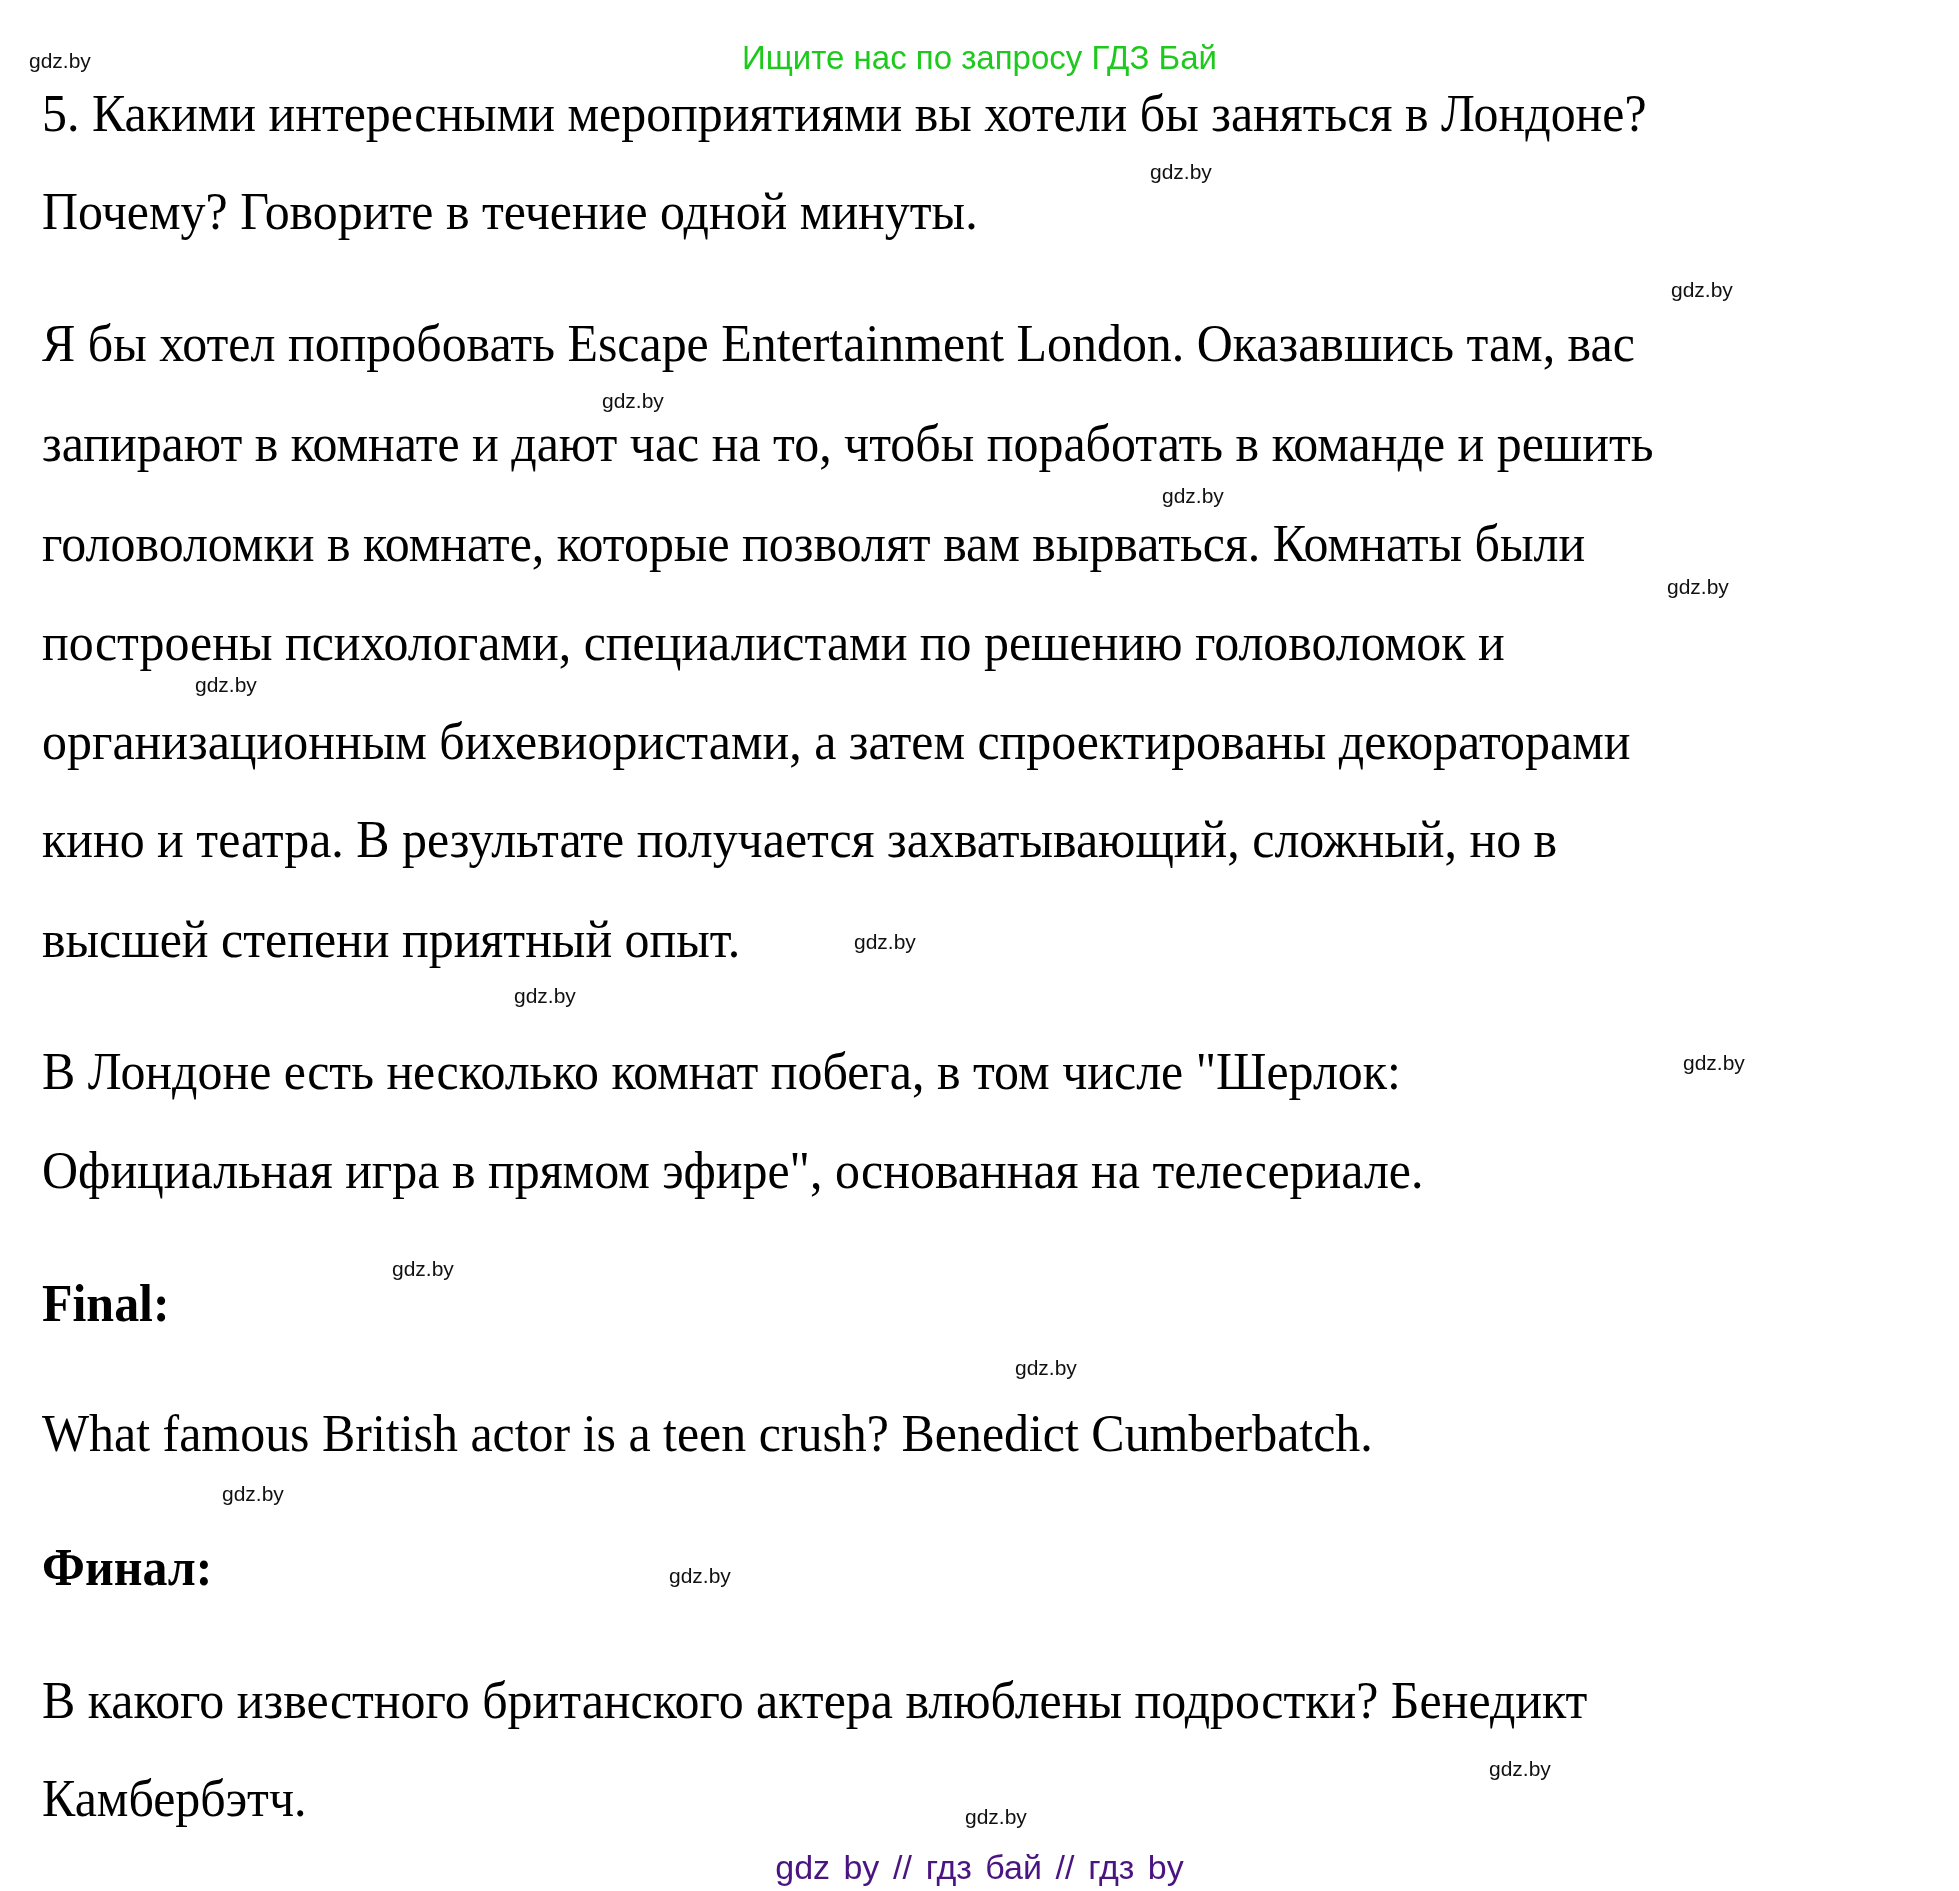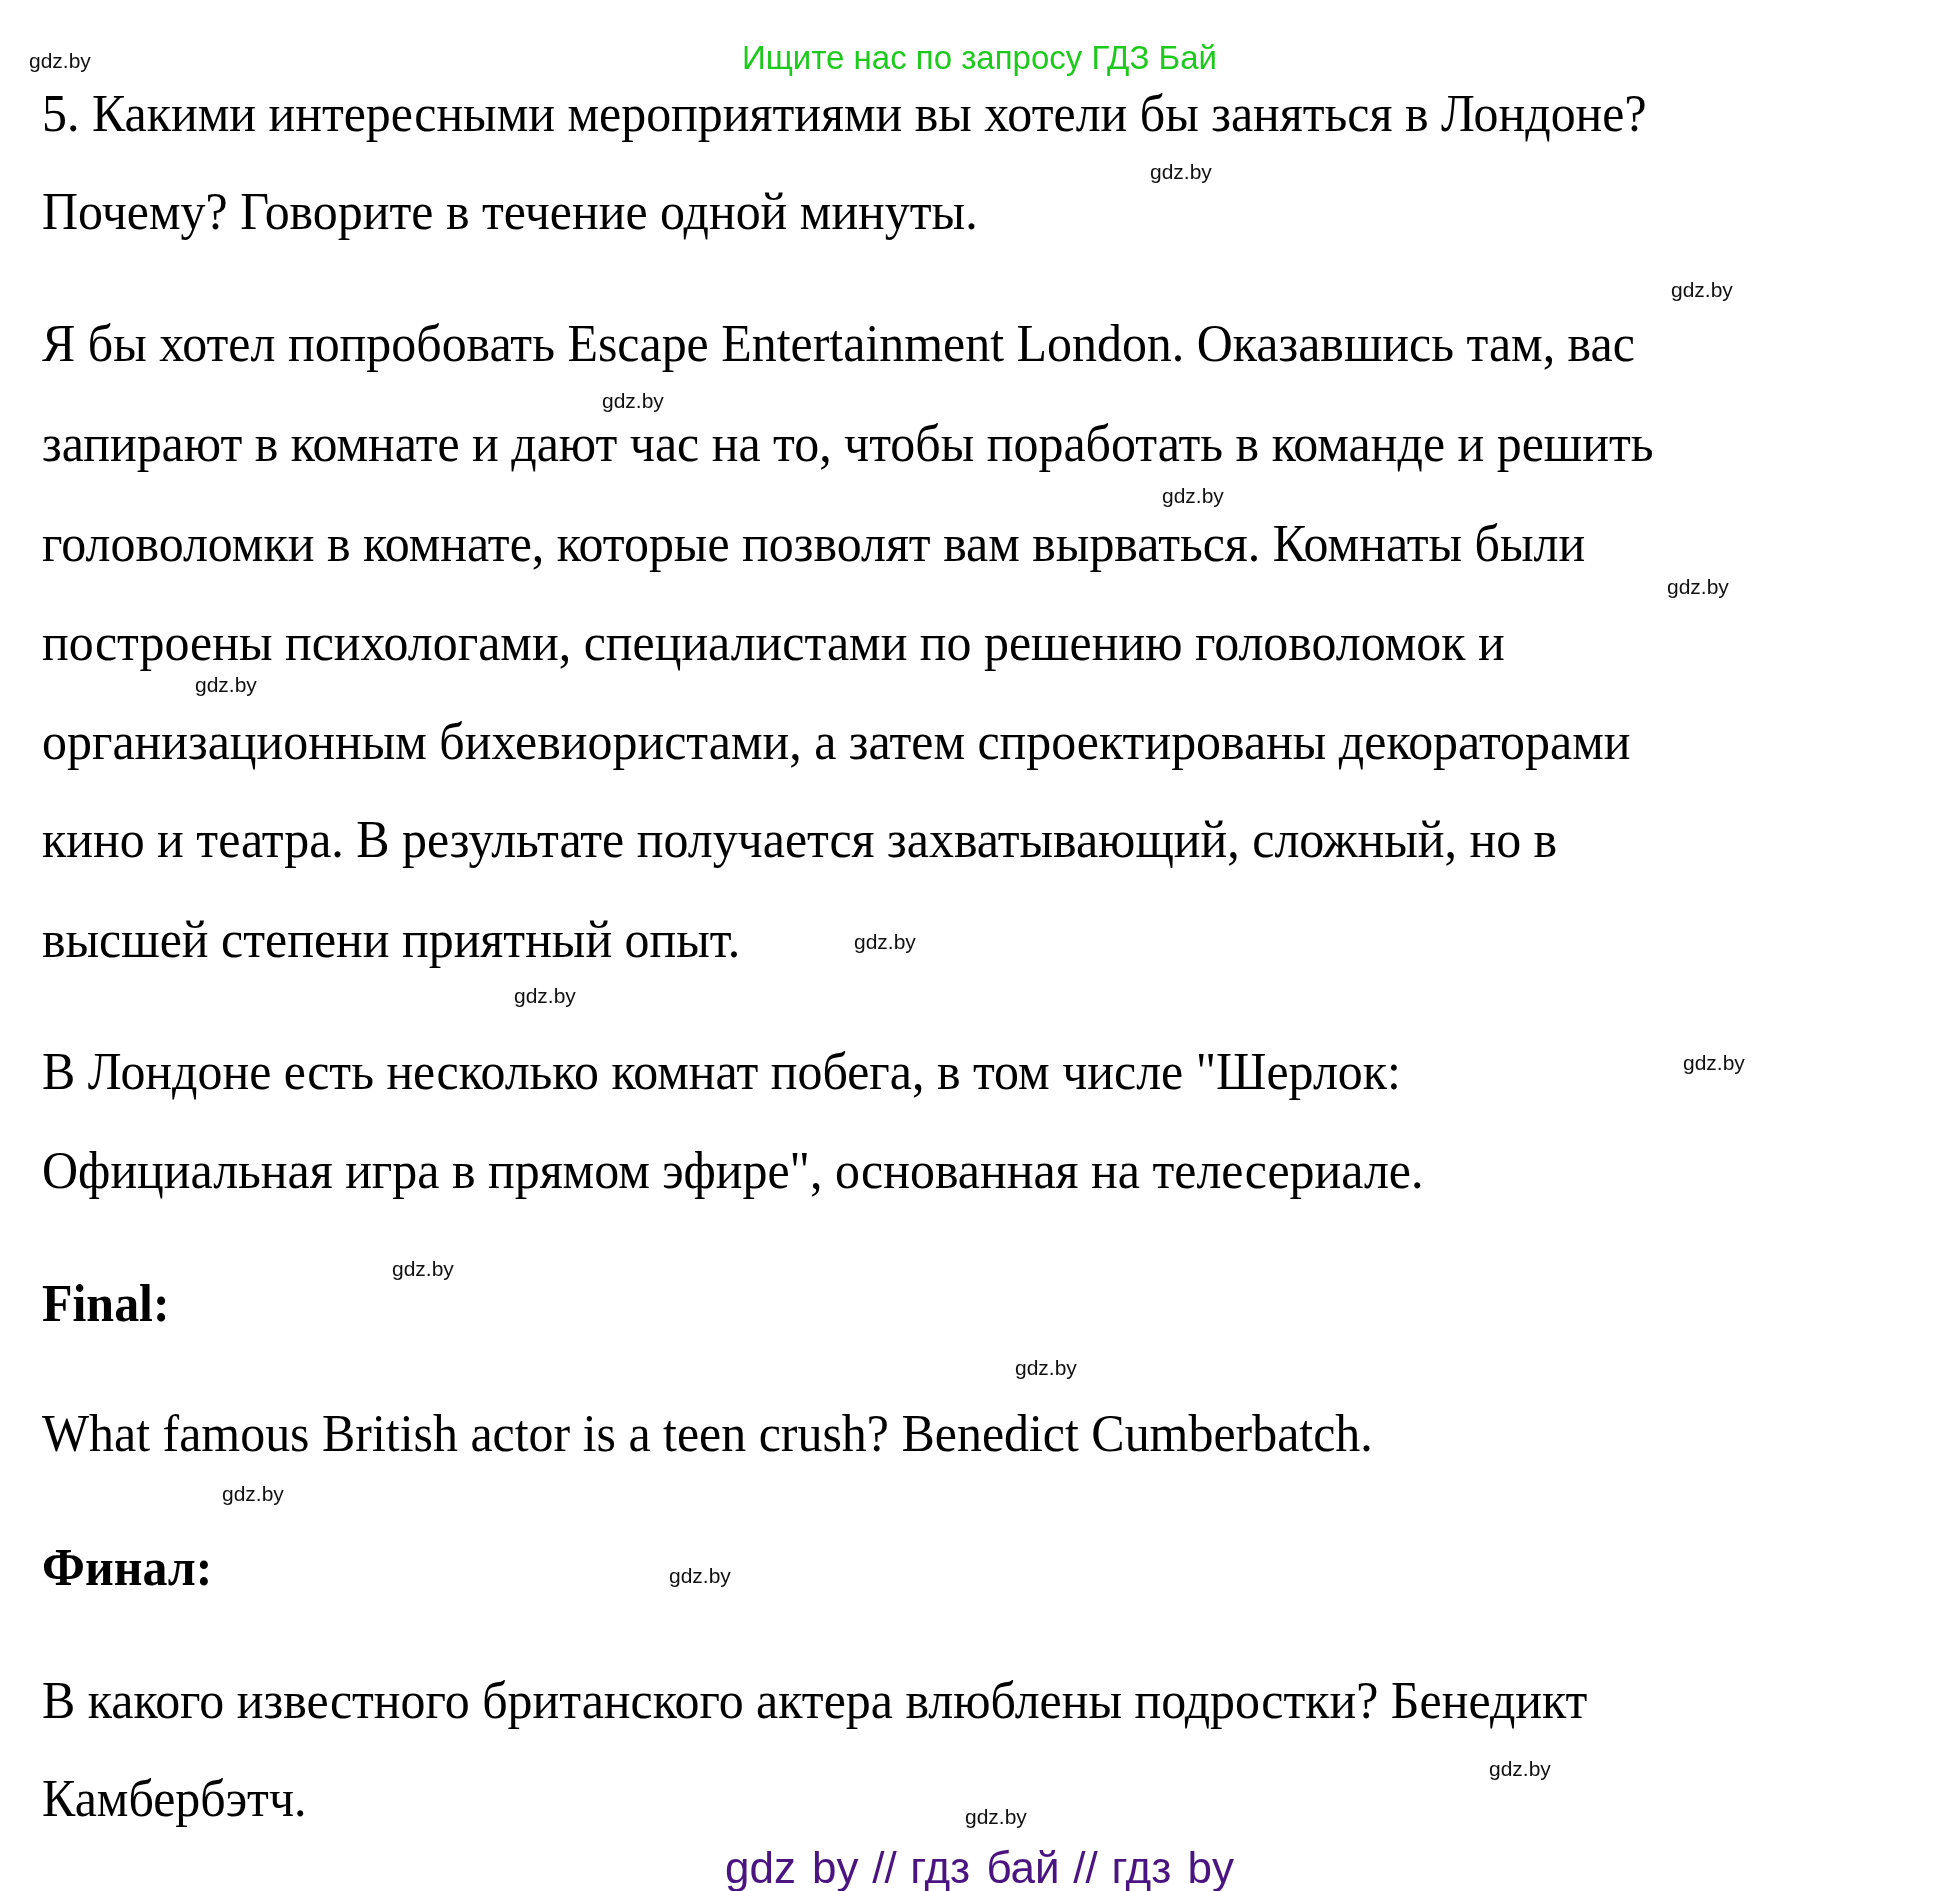--- a/index.html
+++ b/index.html
@@ -15,21 +15,21 @@
       line-height: 59px; transform: scaleX(0.96); transform-origin: left center;
     }
     .heading { font-weight: bold; }
     .wm {
       position: absolute; white-space: nowrap;
       font-family: "Liberation Sans", sans-serif; font-size: 21px; color: #111;
       line-height: 31px;
     }
     .footer {
       position: absolute; left: 0; width: 1959px; text-align: center;
-      font-family: "Liberation Sans", sans-serif; font-size: 44px; color: #4a1580;
+      font-family: "Liberation Sans", sans-serif; font-size: 34px; color: #4a1580;
       line-height: 39px; word-spacing: 3.9px;
     }
     .footer .sep { margin: 0 13.7px; }
   </style>
 </head>
 <body>
 
 <div class="header-link" style="top:2px;margin-top:36px;">Ищите нас по запросу ГДЗ Бай</div>
 
 <div class="line" style="top:84px;">5. Какими интересными мероприятиями вы хотели бы заняться в Лондоне?</div>

